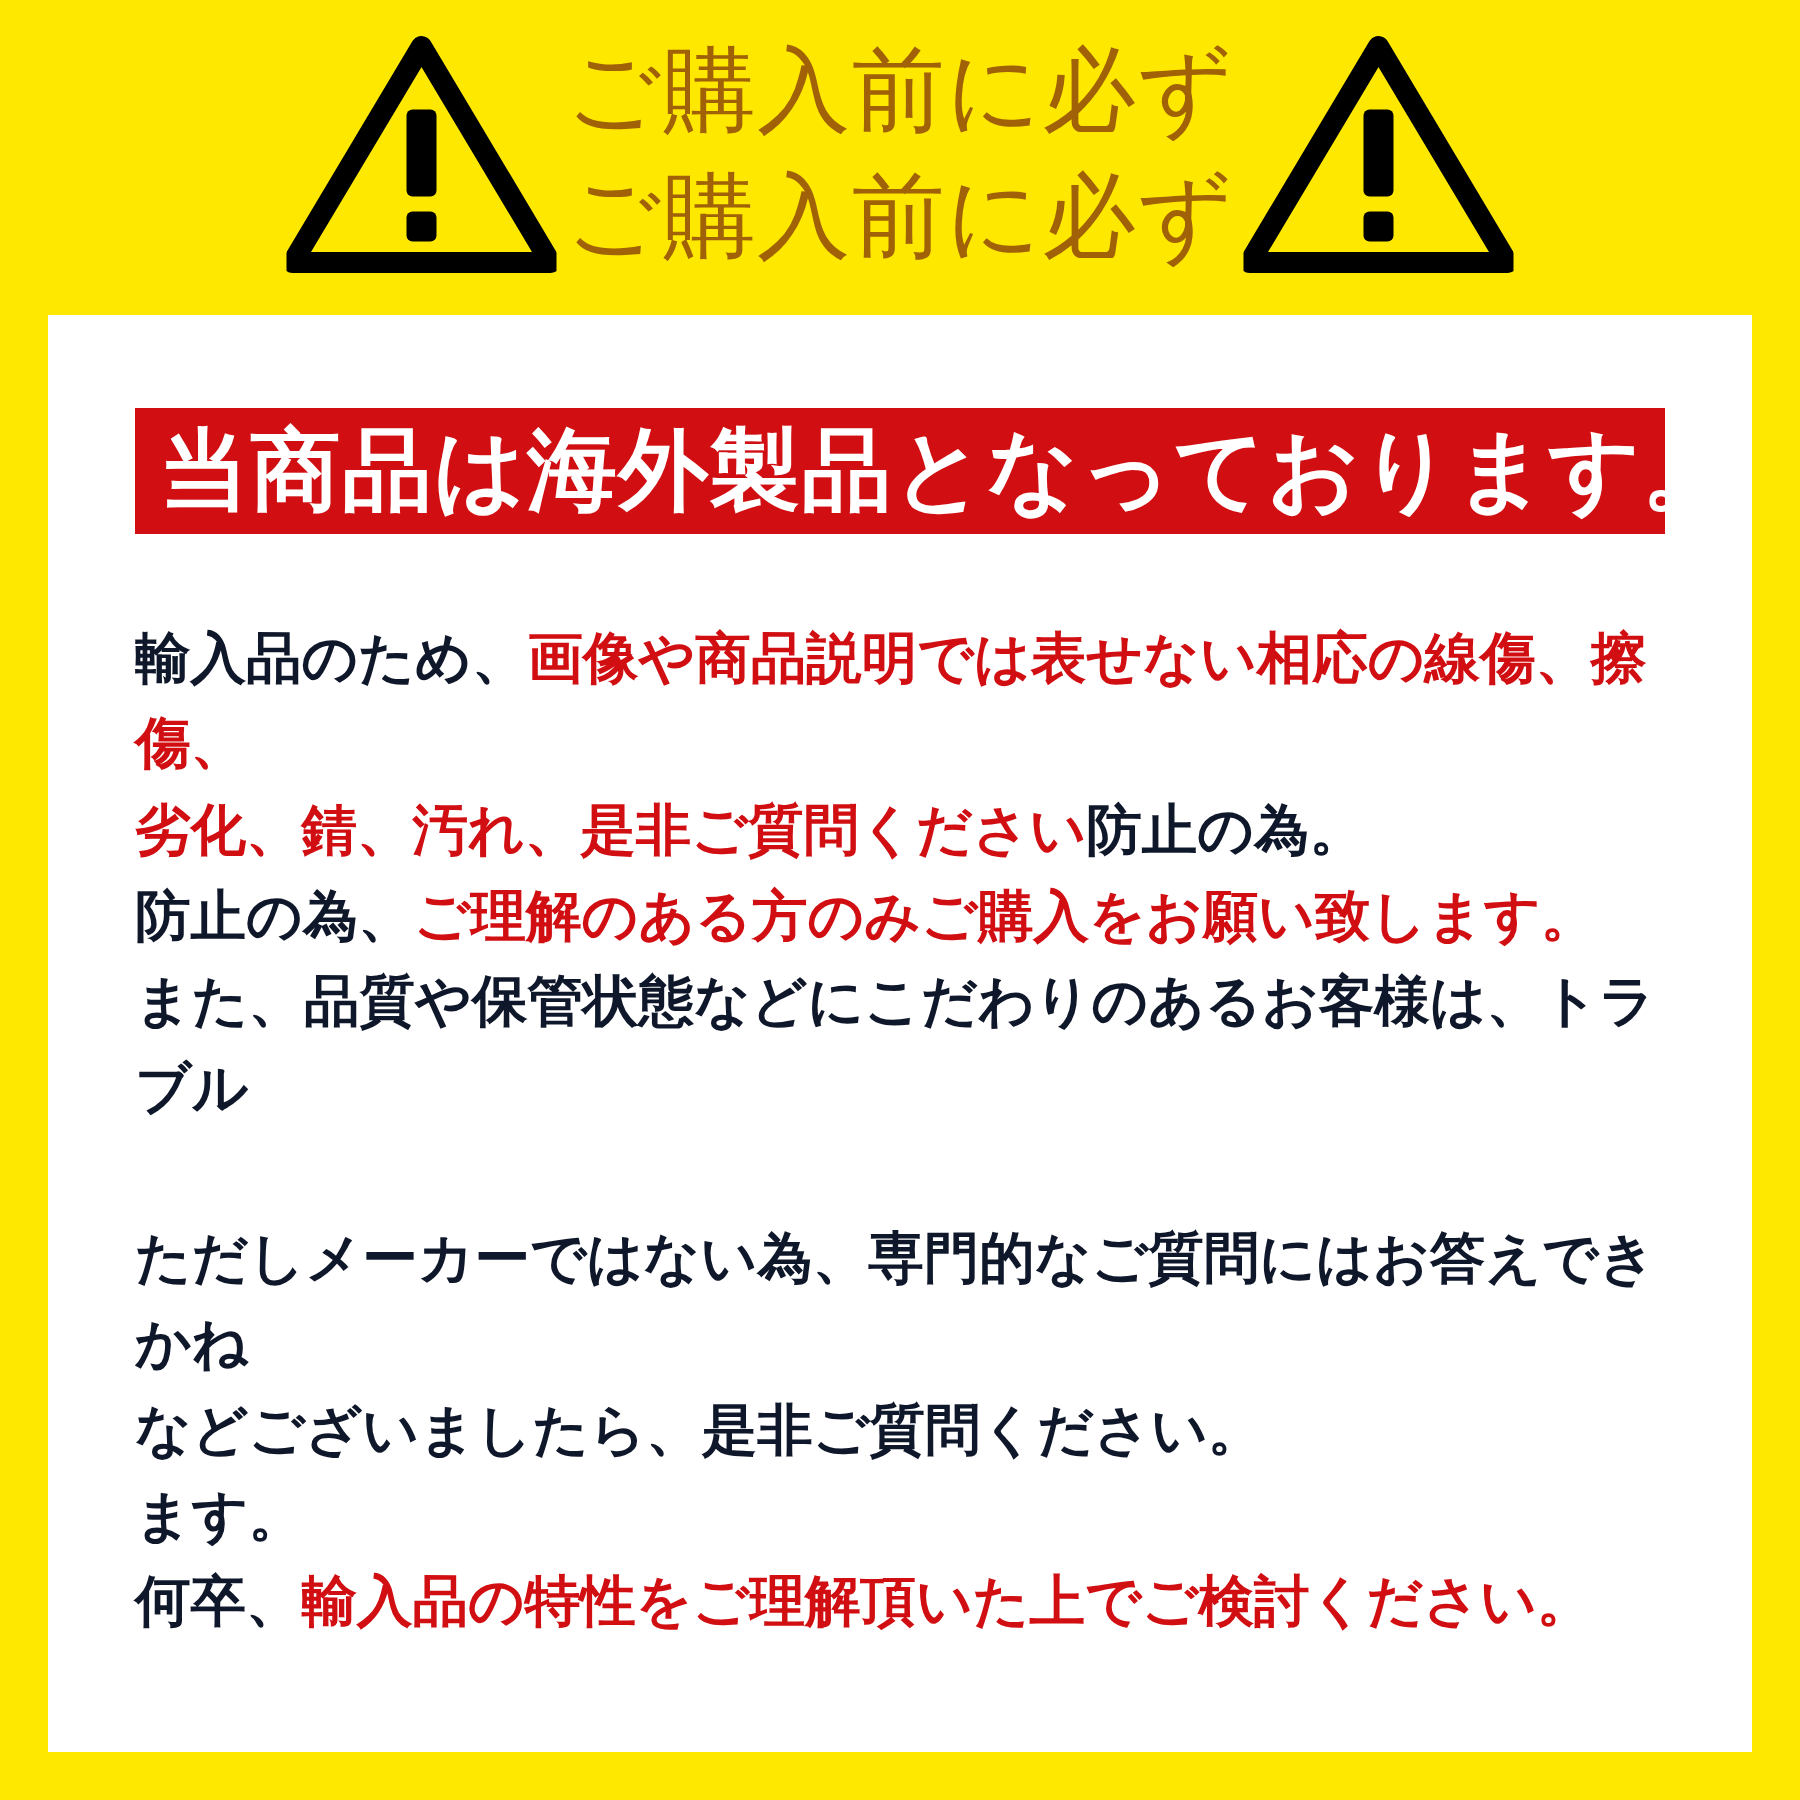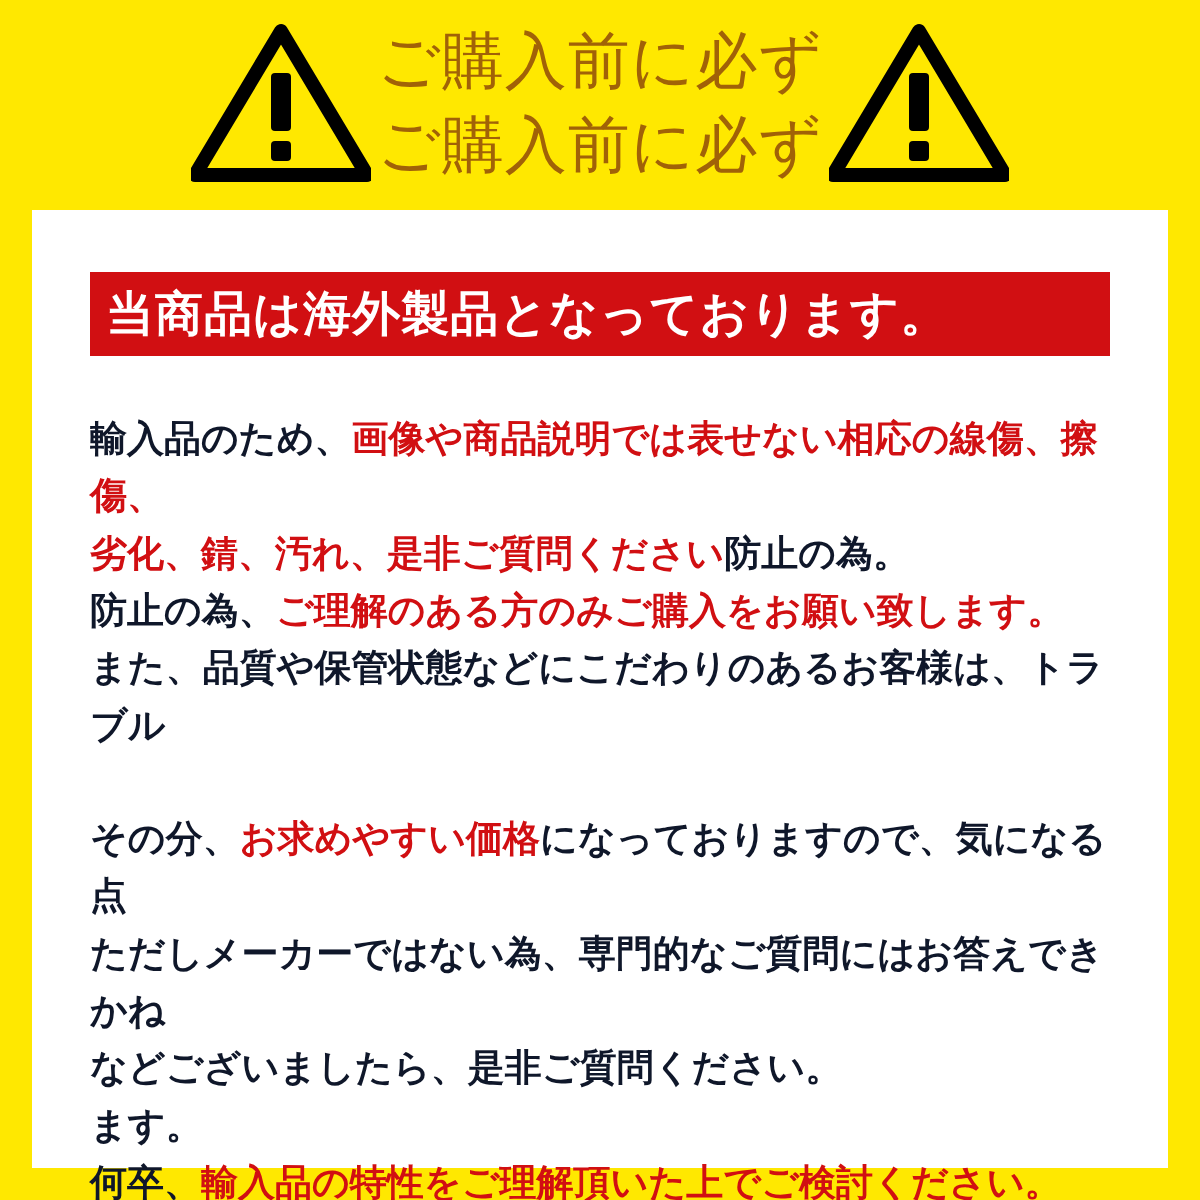--- a/index.html
+++ b/index.html
@@ -69,21 +69,21 @@
     height: 84px;
     background: #d10f12;
     display: flex;
     align-items: center;
     box-sizing: border-box;
     padding-left: 16px;
   }
   .redbar-text {
     color: #ffffff;
     font-weight: bold;
-    font-size: 48px;
+    font-size: 60px;
     letter-spacing: 1px;
     line-height: 1;
     white-space: nowrap;
   }
 
   .body-text {
     position: absolute;
     left: 58px;
     top: 200px;
     width: 1030px;
@@ -137,21 +137,20 @@
 
     <div class="body-text">
       <div class="para" id="para-1">
           <span class="ln"><span class="k">輸入品のため、</span><span class="r">画像や商品説明では表せない相応の線傷、擦傷、</span></span>
           <span class="ln"><span class="r">劣化、錆、汚れ、是非ご質問ください</span><span class="k">防止の為。</span></span>
           <span class="ln"><span class="k">防止の為、</span><span class="r">ご理解のある方のみご購入をお願い致します。</span></span>
           <span class="ln"><span class="k">また、品質や保管状態などにこだわりのあるお客様は、トラブル</span></span>
         </div>
       <div class="gap"></div>
       <div class="para" id="para-2">
-          <span class="ln"><span class="k">その分、</span><span class="r">お求めやすい価格</span><span class="k">になっておりますので、気になる点</span></span>
           <span class="ln"><span class="k">ただしメーカーではない為、専門的なご質問にはお答えできかね</span></span>
           <span class="ln"><span class="k">などございましたら、是非ご質問ください。</span></span>
           <span class="ln"><span class="k">ます。</span></span>
           <span class="ln"><span class="k">何卒、</span><span class="r">輸入品の特性をご理解頂いた上でご検討ください。</span></span>
         </div>
     </div>
 
   </div>
 </div>
 

